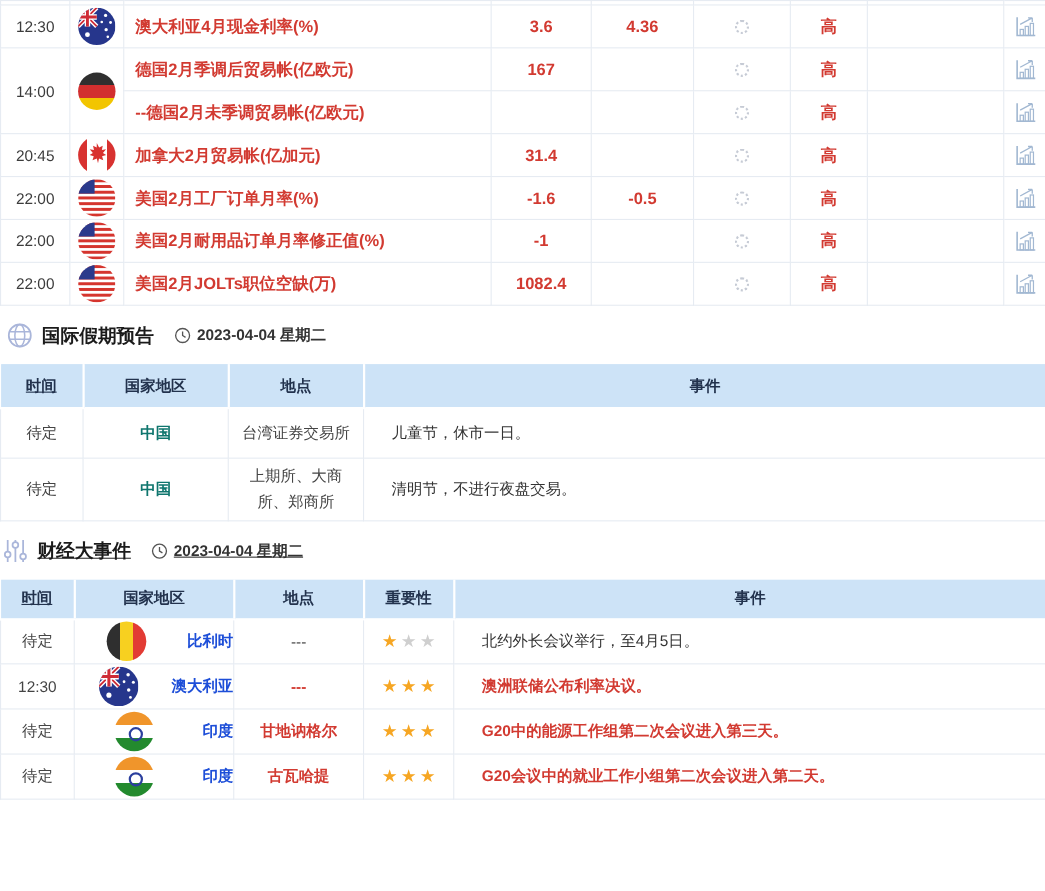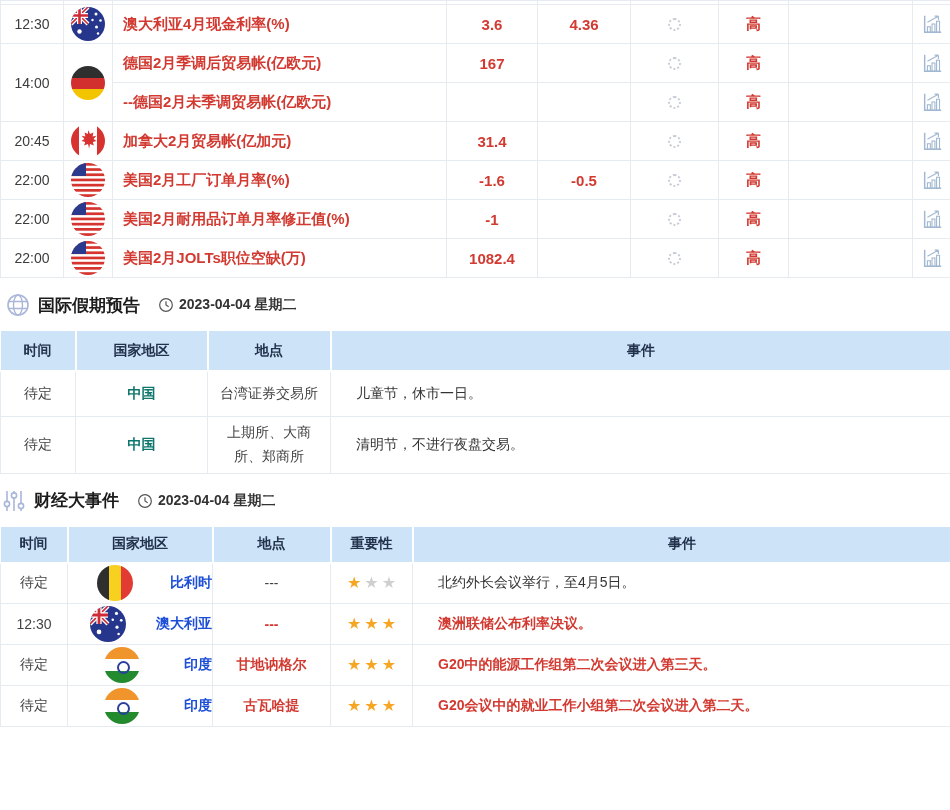--- a/index.html
+++ b/index.html
@@ -45,21 +45,21 @@
   .section-head .s-date { display:flex; align-items:center; margin-left:18px; font-weight:bold; color:#333; font-size:14px; }
   .section-head .clock { width:16px; height:16px; color:#555; margin-right:5px; }
 
   
   .dtable { margin-top:13px; }
   .dtable td { border:1px solid #e6ebf2; text-align:center; color:#444; }
   .dtable tr.head td {
     background:#cde3f7; color:#22324d; font-weight:bold; font-size:14px;
     border:none; border-left:2px solid #fff; border-bottom:2px solid #fff;
   }
-  .dtable tr.head td:first-child { border-left:none; }
+  .dtable tr.head td:first-child { border-left:none;text-decoration:underline; }
   .hol tr.head { height:40px; }
   .hol tr.r1 { height:45px; }
   .hol tr.r2 { height:57px; }
   .evt tr.head { height:36px; }
   .evt tr.row { height:41px; }
   .dtable .evcell { text-align:left; padding-left:25px; color:#333; }
   .dtable .cn { font-weight:bold; color:#0f766e; }
   .country-cell { display:flex; align-items:center; justify-content:center; gap:9px; }
   .country-cell .cname { font-weight:bold; color:#1d4ed8; font-size:14px; }
   .muted { color:#9a9a9a; }
@@ -351,21 +351,21 @@
   </tr>
   <tr class="r2">
     <td>待定</td>
     <td class="cn">中国</td>
     <td style="padding:3px 12px; line-height:1.7;">上期所、大商所、郑商所</td>
     <td class="evcell">清明节，不进行夜盘交易。</td>
   </tr>
 </tbody>
   </table>
 
-<div class="section-head" style="margin-left:2px;">
+<div class="section-head" style="margin-left:2px;text-decoration:underline;">
   <svg class="s-icon">
       <use href="#icon-sliders"></use>
     </svg>
   <span class="s-title">财经大事件</span>
   <span class="s-date">
     <svg class="clock">
         <use href="#icon-clock"></use>
       </svg>
     <span>2023-04-04 星期二</span>
   </span>

